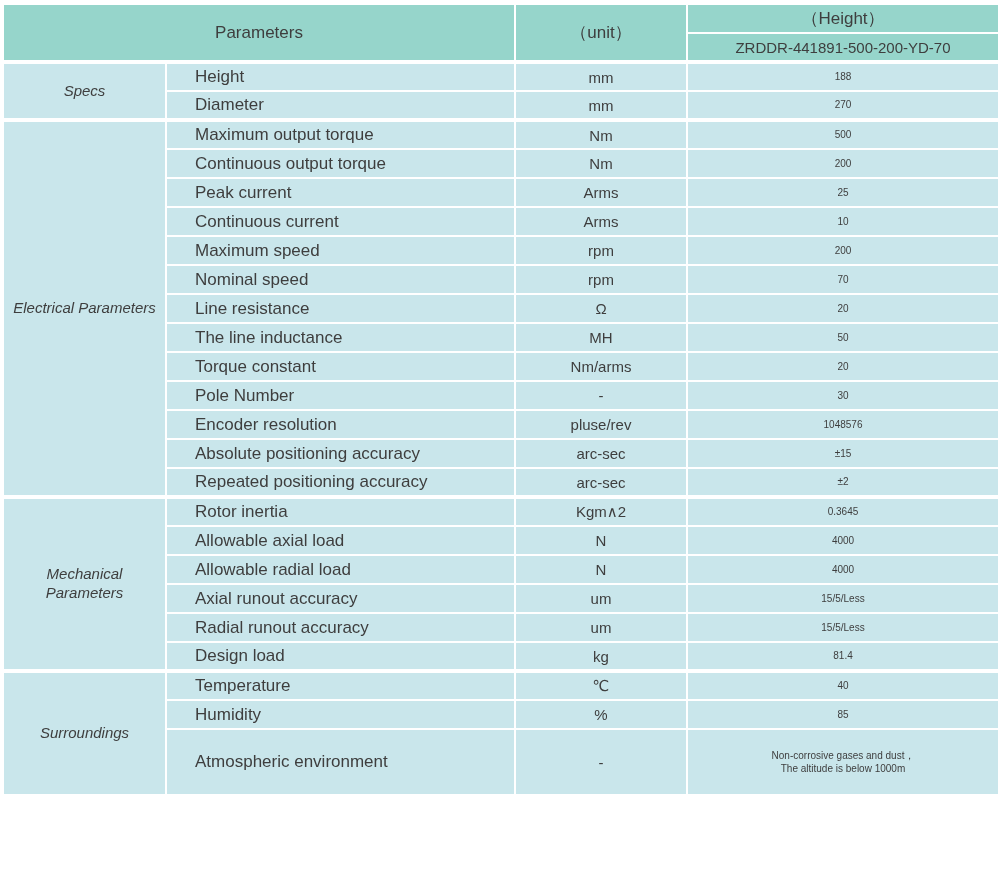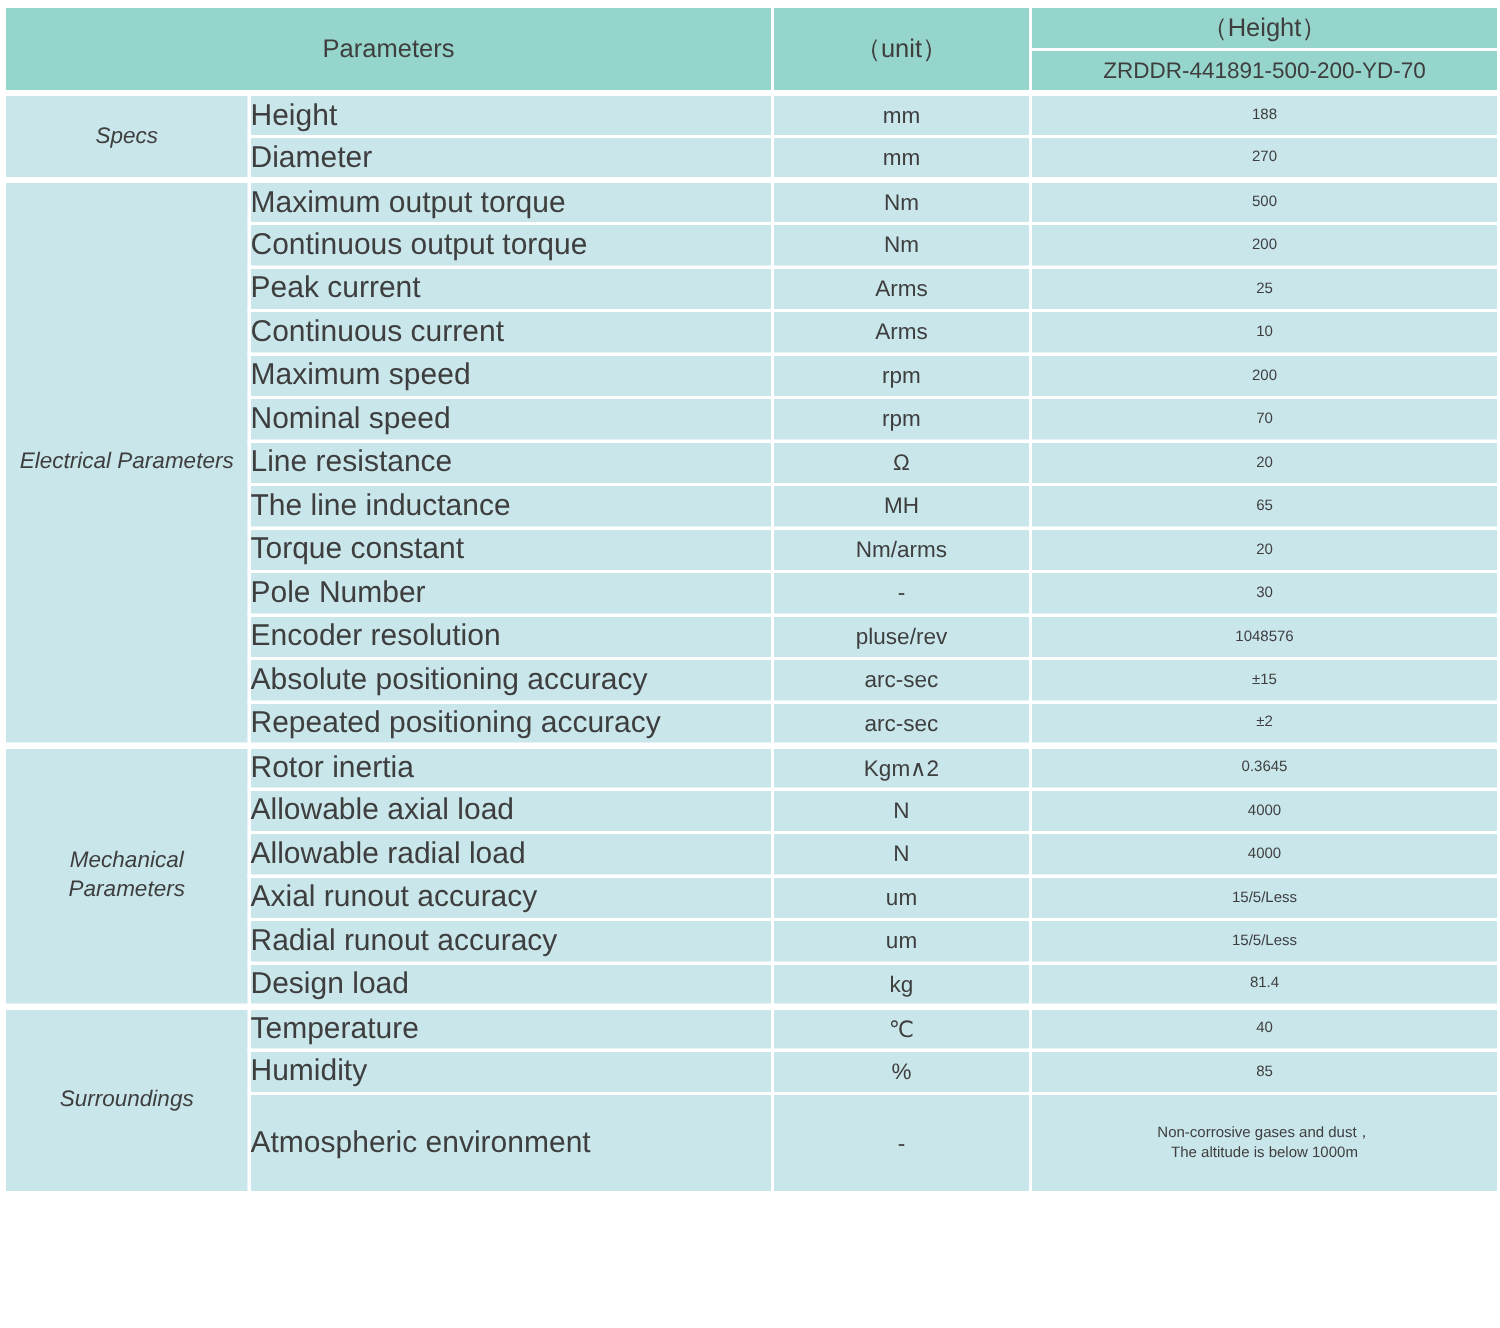--- a/index.html
+++ b/index.html
@@ -51,21 +51,22 @@
 
   td.cat {
     text-align: center;
     font-size: 15px;
     line-height: 1.25;
     padding: 0 8px;
     font-style: italic;
   }
   td.param {
     text-align: left;
-    font-size: 20px;
+    font-size: 17px;
+    padding-left: 28px;
   }
   td.unit {
     text-align: center;
     font-size: 15px;
   }
   td.value {
     text-align: center;
     font-size: 10px;
     white-space: pre-line;
     line-height: 1.35;
@@ -147,21 +148,21 @@
           <td class="value">70</td>
         </tr>
         <tr>
           <td class="param">Line resistance</td>
           <td class="unit">Ω</td>
           <td class="value">20</td>
         </tr>
         <tr>
           <td class="param">The line inductance</td>
           <td class="unit">MH</td>
-          <td class="value">65</td>
+          <td class="value">50</td>
         </tr>
         <tr>
           <td class="param">Torque constant</td>
           <td class="unit">Nm/arms</td>
           <td class="value">20</td>
         </tr>
         <tr>
           <td class="param">Pole Number</td>
           <td class="unit">-</td>
           <td class="value">30</td>

